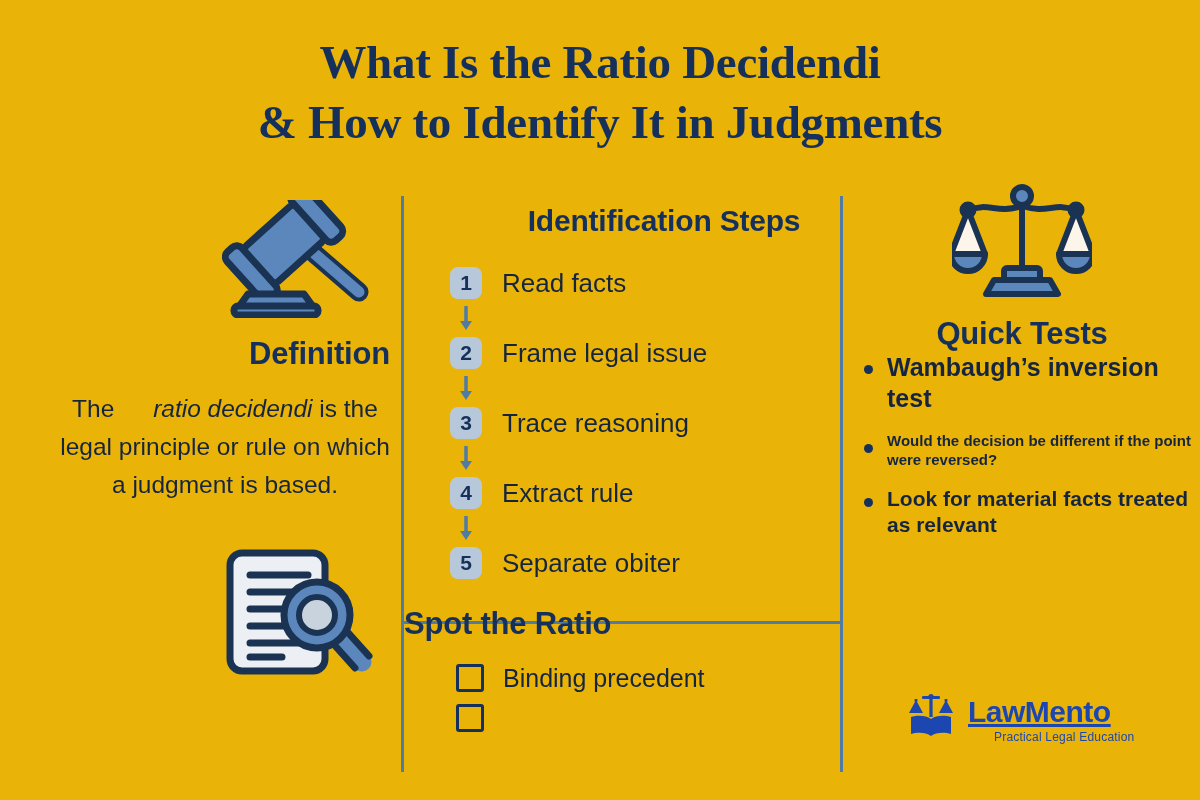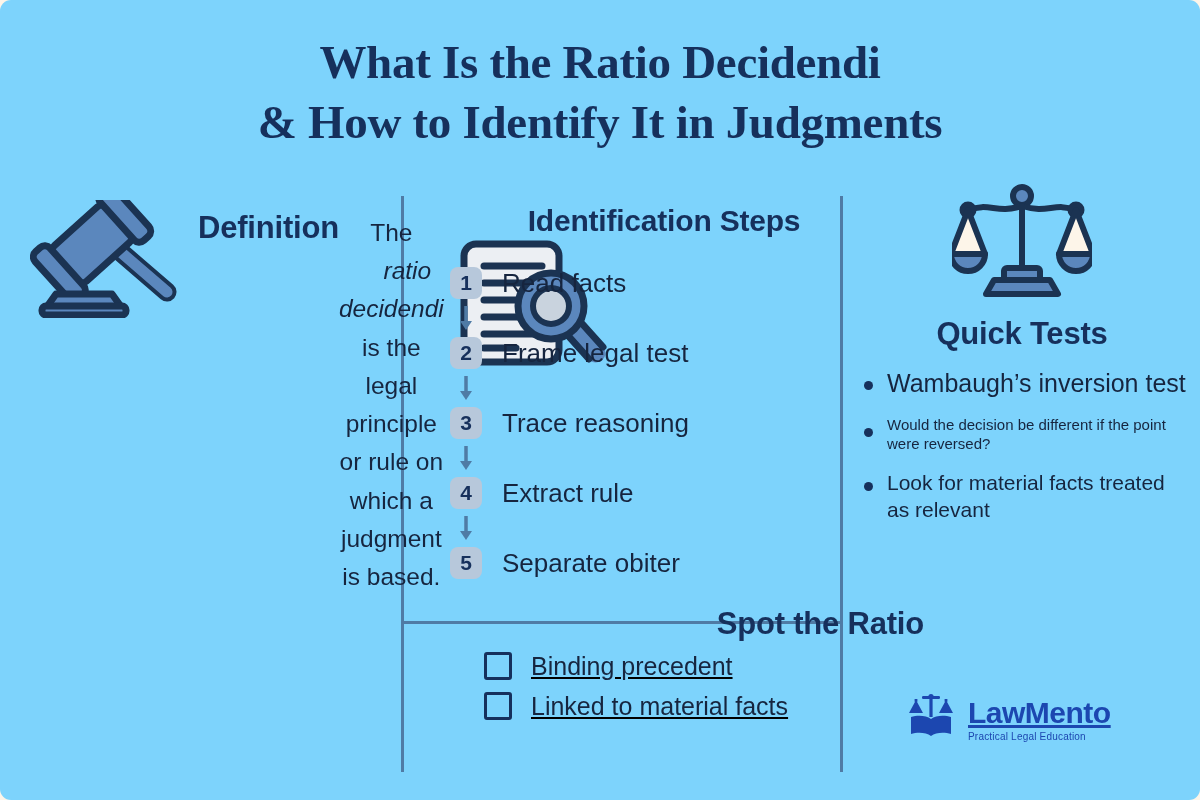--- a/index.html
+++ b/index.html
@@ -2,21 +2,21 @@
 <html><head>
 <meta charset="utf-8">
 <style>
   * { margin:0; padding:0; box-sizing:border-box; }
   html, body {
     width:1200px; height:800px;
     background:#fdf5e9;
     font-family:"Liberation Sans", sans-serif;
     overflow:hidden;
   }
-  .page { position:relative; width:1200px; height:800px; background:#7dd3fc;border-radius:11px; }
+  .page { position:relative; width:1200px; height:800px; background:#eab308; }
 
   
   .title-block {
     position:absolute; top:32px; left:0; width:1200px;
     text-align:center;
     font-family:"Liberation Serif", serif;
     color:#16305c;
   }
   .title-line {
     font-size:47px; font-weight:700; line-height:1.28; letter-spacing:-0.3px;
@@ -29,21 +29,21 @@
   .vdiv.left  { left:401px; top:196px; height:576px; }
   .vdiv.right { left:840px; top:196px; height:576px; }
   .hdiv {
     position:absolute; left:401px; top:621px; width:442px; height:3px;
     background:#4f7ba5;
   }
 
   
   .col-left {
     position:absolute; left:30px; top:196px; width:360px;
-    display:flex; flex-direction:row; align-items:flex-start;
+    display:flex; flex-direction:column; align-items:flex-end;
   }
   .col-mid {
     position:absolute; left:404px; top:196px; width:520px;
   }
   .col-right {
     position:absolute; left:852px; top:180px; width:340px;
   }
 
   
   .h-sect {
@@ -74,35 +74,35 @@
   .step-label {
     margin-left:20px; font-size:26px; color:#16253f; line-height:1;
   }
   .arrow-row { height:28px; display:flex; }
   .arrow {
     width:32px; display:flex; align-items:center; justify-content:center;
   }
 
   
   .spot { margin-top:22px; }
-  .spot-title { text-align:right; }
-  .checks { margin-top:4px; padding-left:80px;text-decoration:underline; }
+  .spot-title { text-align:left; }
+  .checks { margin-top:16px; padding-left:52px; }
   .check-row { display:flex; align-items:center; height:40px; }
   .checkbox {
     width:28px; height:28px; flex:0 0 28px;
     border:3px solid #16305c; border-radius:3px; background:transparent;
   }
   .check-label {
     margin-left:19px; font-size:25px; color:#16253f; line-height:1;
   }
 
   
   .scales-wrap { display:flex; justify-content:center; margin-top:2px; }
   .qt-title { margin-top:16px; }
-  .qt-list { margin-top:16px; padding-left:12px; }
+  .qt-list { margin-top:0; padding-left:12px;font-weight:bold; }
   .qt-item { display:flex; margin-bottom:16px; }
   .dot {
     width:9px; height:9px; border-radius:50%; background:#16305c;
     margin-top:13px; margin-right:14px; flex:0 0 9px;
   }
   .qt-body { flex:1; }
   .qt-main   { font-size:25px; line-height:1.25; color:#16253f; }
   .qt-small  { font-size:15px; line-height:1.27; color:#16253f; }
   .qt-sub    { font-size:21px; line-height:1.25; color:#16253f; margin-top:1px; }
 
@@ -111,22 +111,23 @@
     position:absolute; left:905px; top:692px;
     display:flex; align-items:center;
   }
   .logo-text { margin-left:11px; }
   .logo-name {
     font-size:30px; font-weight:700; color:#1c47b0; letter-spacing:-0.5px;
     line-height:1;
     text-decoration:underline;
   }
   .logo-tag {
-    font-size:10px; color:#1c47b0; letter-spacing:0.2px; margin-top:4px;
+    font-size:12px; color:#1c47b0; letter-spacing:0.2px; margin-top:4px;
     line-height:1;
+    margin-left:26px;
   }
 </style>
 </head>
 <body>
 
 <div class="page">
 
   <div class="title-block">
     <div class="title-line">What Is the Ratio Decidendi</div>
     <div class="title-line">&amp; How to Identify It in Judgments</div>
@@ -198,21 +199,21 @@
         <div class="arrow">
           <svg width="18" height="26" viewBox="0 0 18 26">
               <line x1="9" y1="1" x2="9" y2="18" stroke="#4f7ba5" stroke-width="3.5"></line>
               <path d="M9 25 L3 16 L15 16 Z" fill="#4f7ba5"></path>
             </svg>
         </div>
       </div>
 
       <div class="step-row">
         <div class="badge">2</div>
-        <div class="step-label">Frame legal test</div>
+        <div class="step-label">Frame legal issue</div>
       </div>
       <div class="arrow-row">
         <div class="arrow">
           <svg width="18" height="26" viewBox="0 0 18 26">
               <line x1="9" y1="1" x2="9" y2="18" stroke="#4f7ba5" stroke-width="3.5"></line>
               <path d="M9 25 L3 16 L15 16 Z" fill="#4f7ba5"></path>
             </svg>
         </div>
       </div>
 
@@ -251,21 +252,20 @@
 
     <div class="spot">
       <div class="h-sect spot-title">Spot the Ratio</div>
       <div class="checks">
         <div class="check-row">
           <div class="checkbox"></div>
           <div class="check-label">Binding precedent</div>
         </div>
         <div class="check-row">
           <div class="checkbox"></div>
-          <div class="check-label">Linked to material facts</div>
         </div>
       </div>
     </div>
 
   </div>
 
   <div class="col-right">
 
     <div class="scales-wrap">
       <svg width="140" height="118" viewBox="0 0 140 118">

